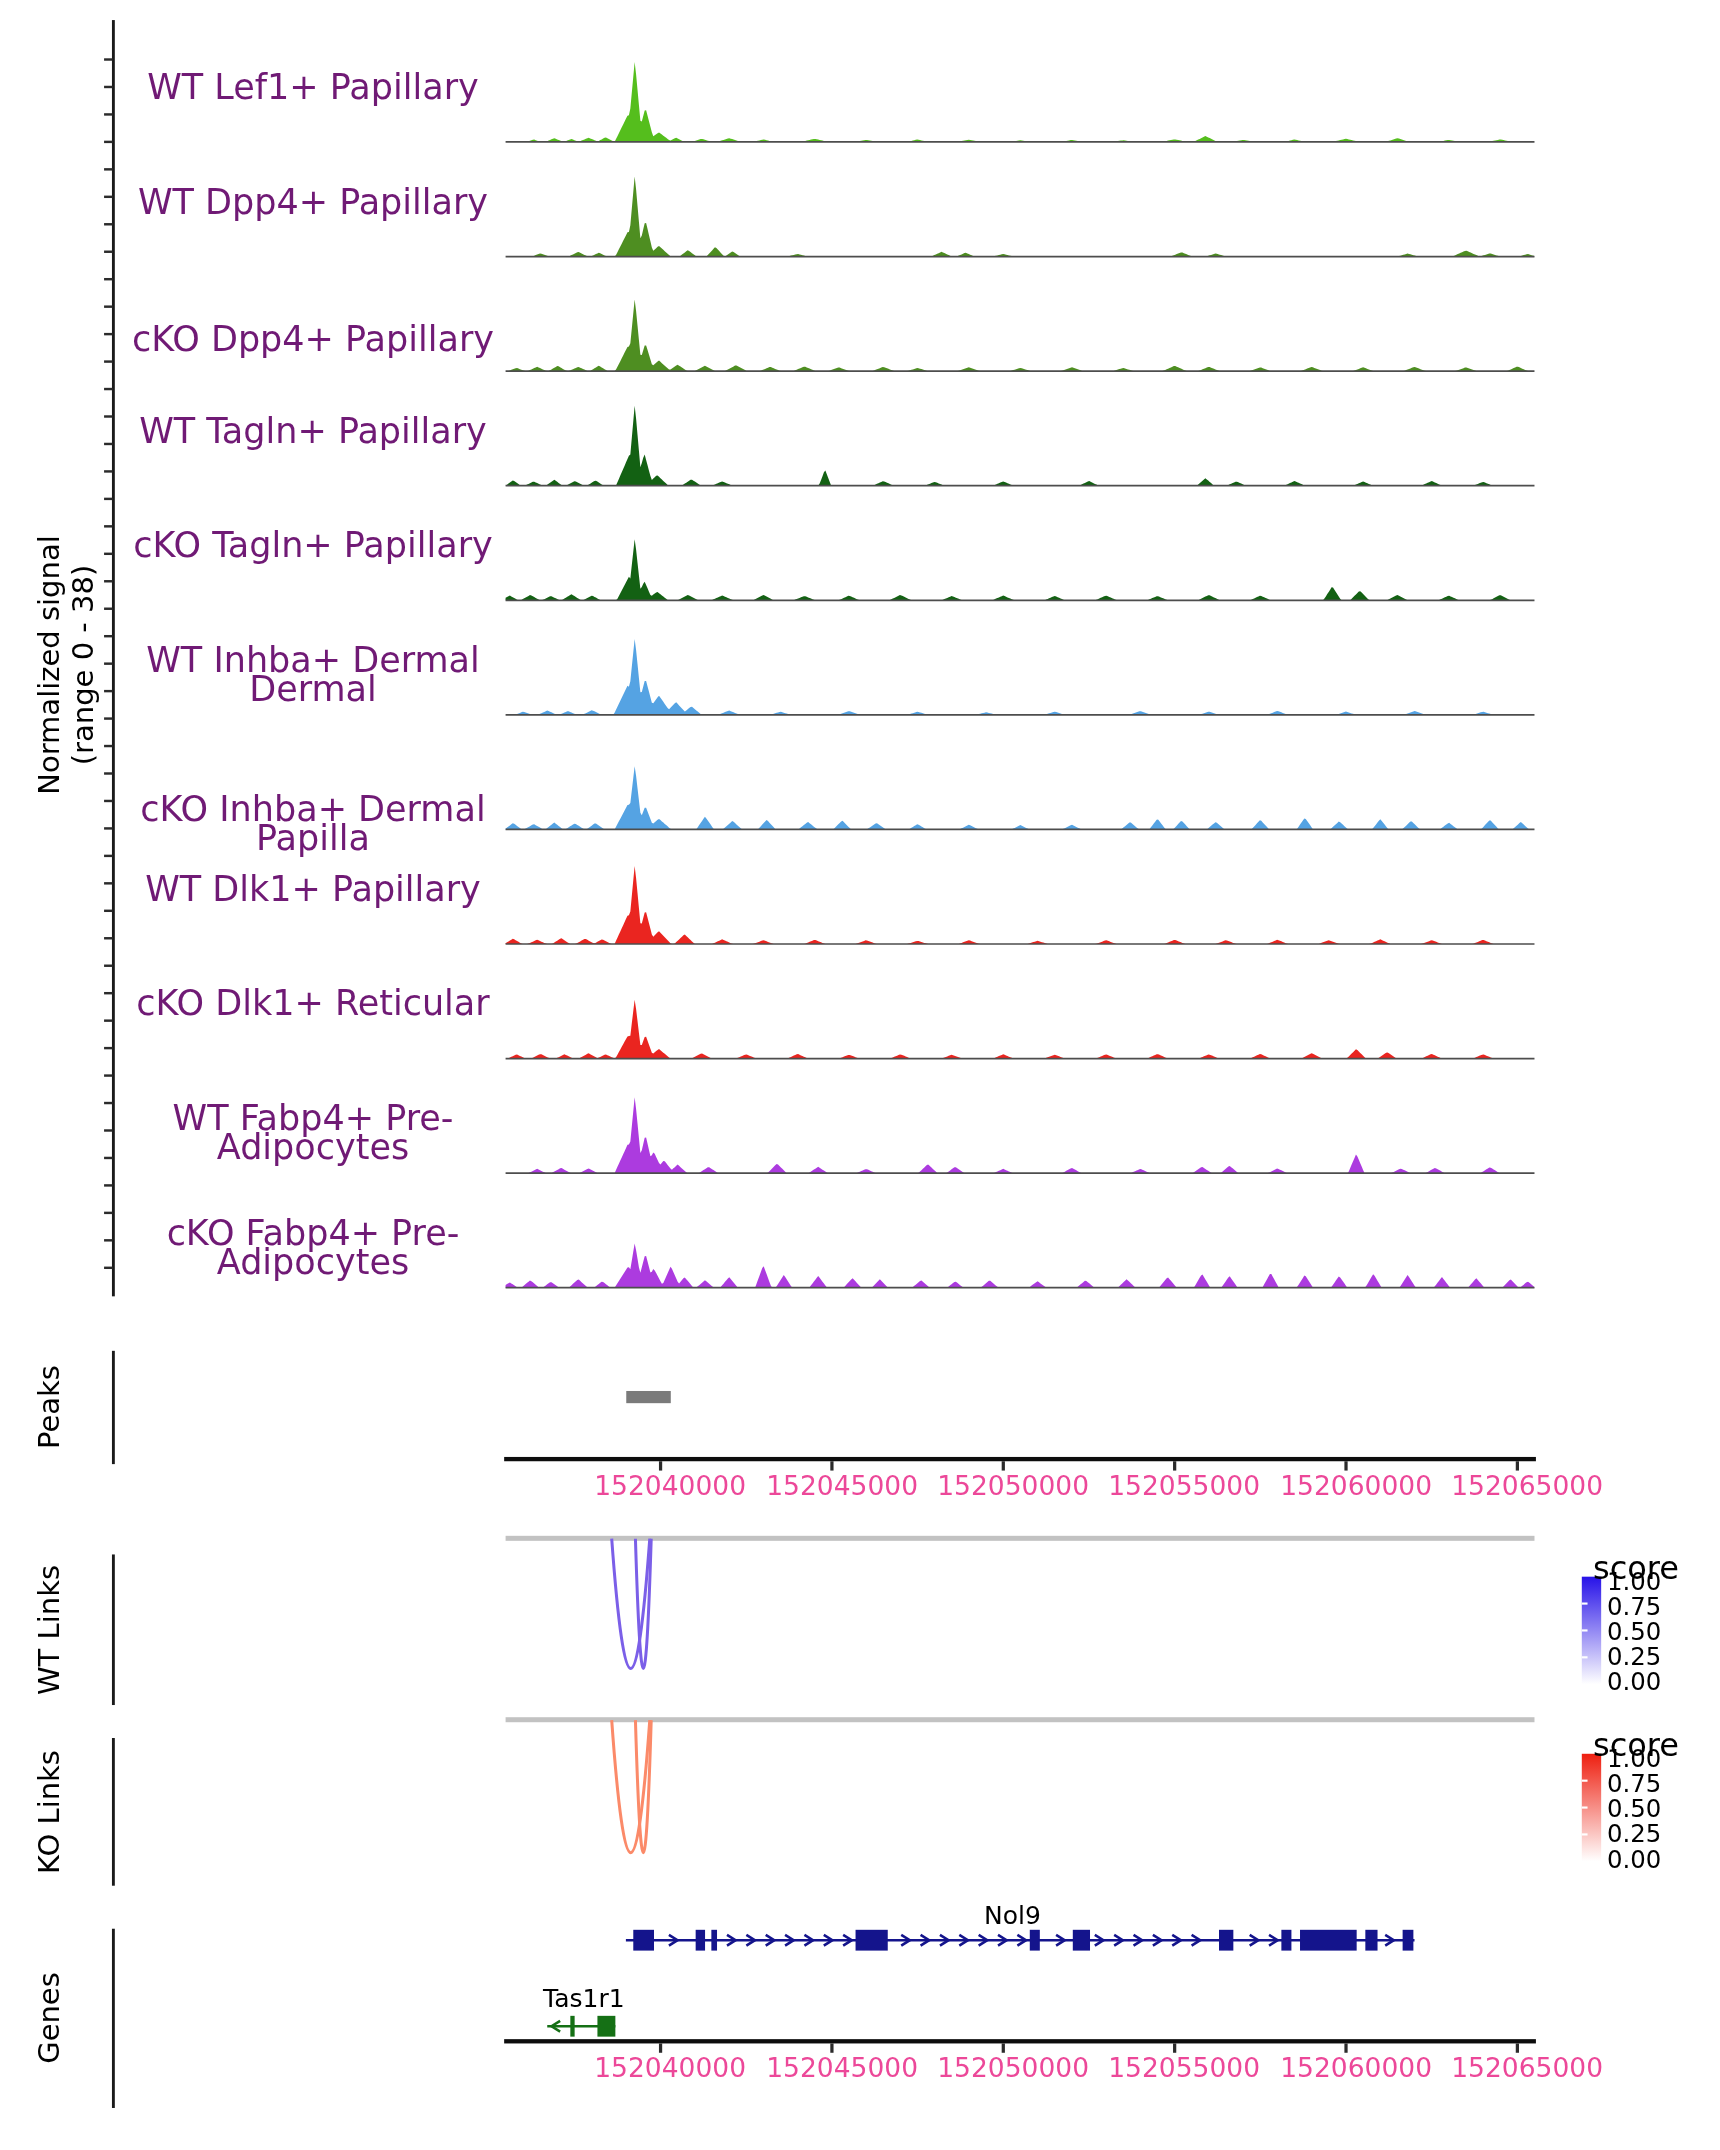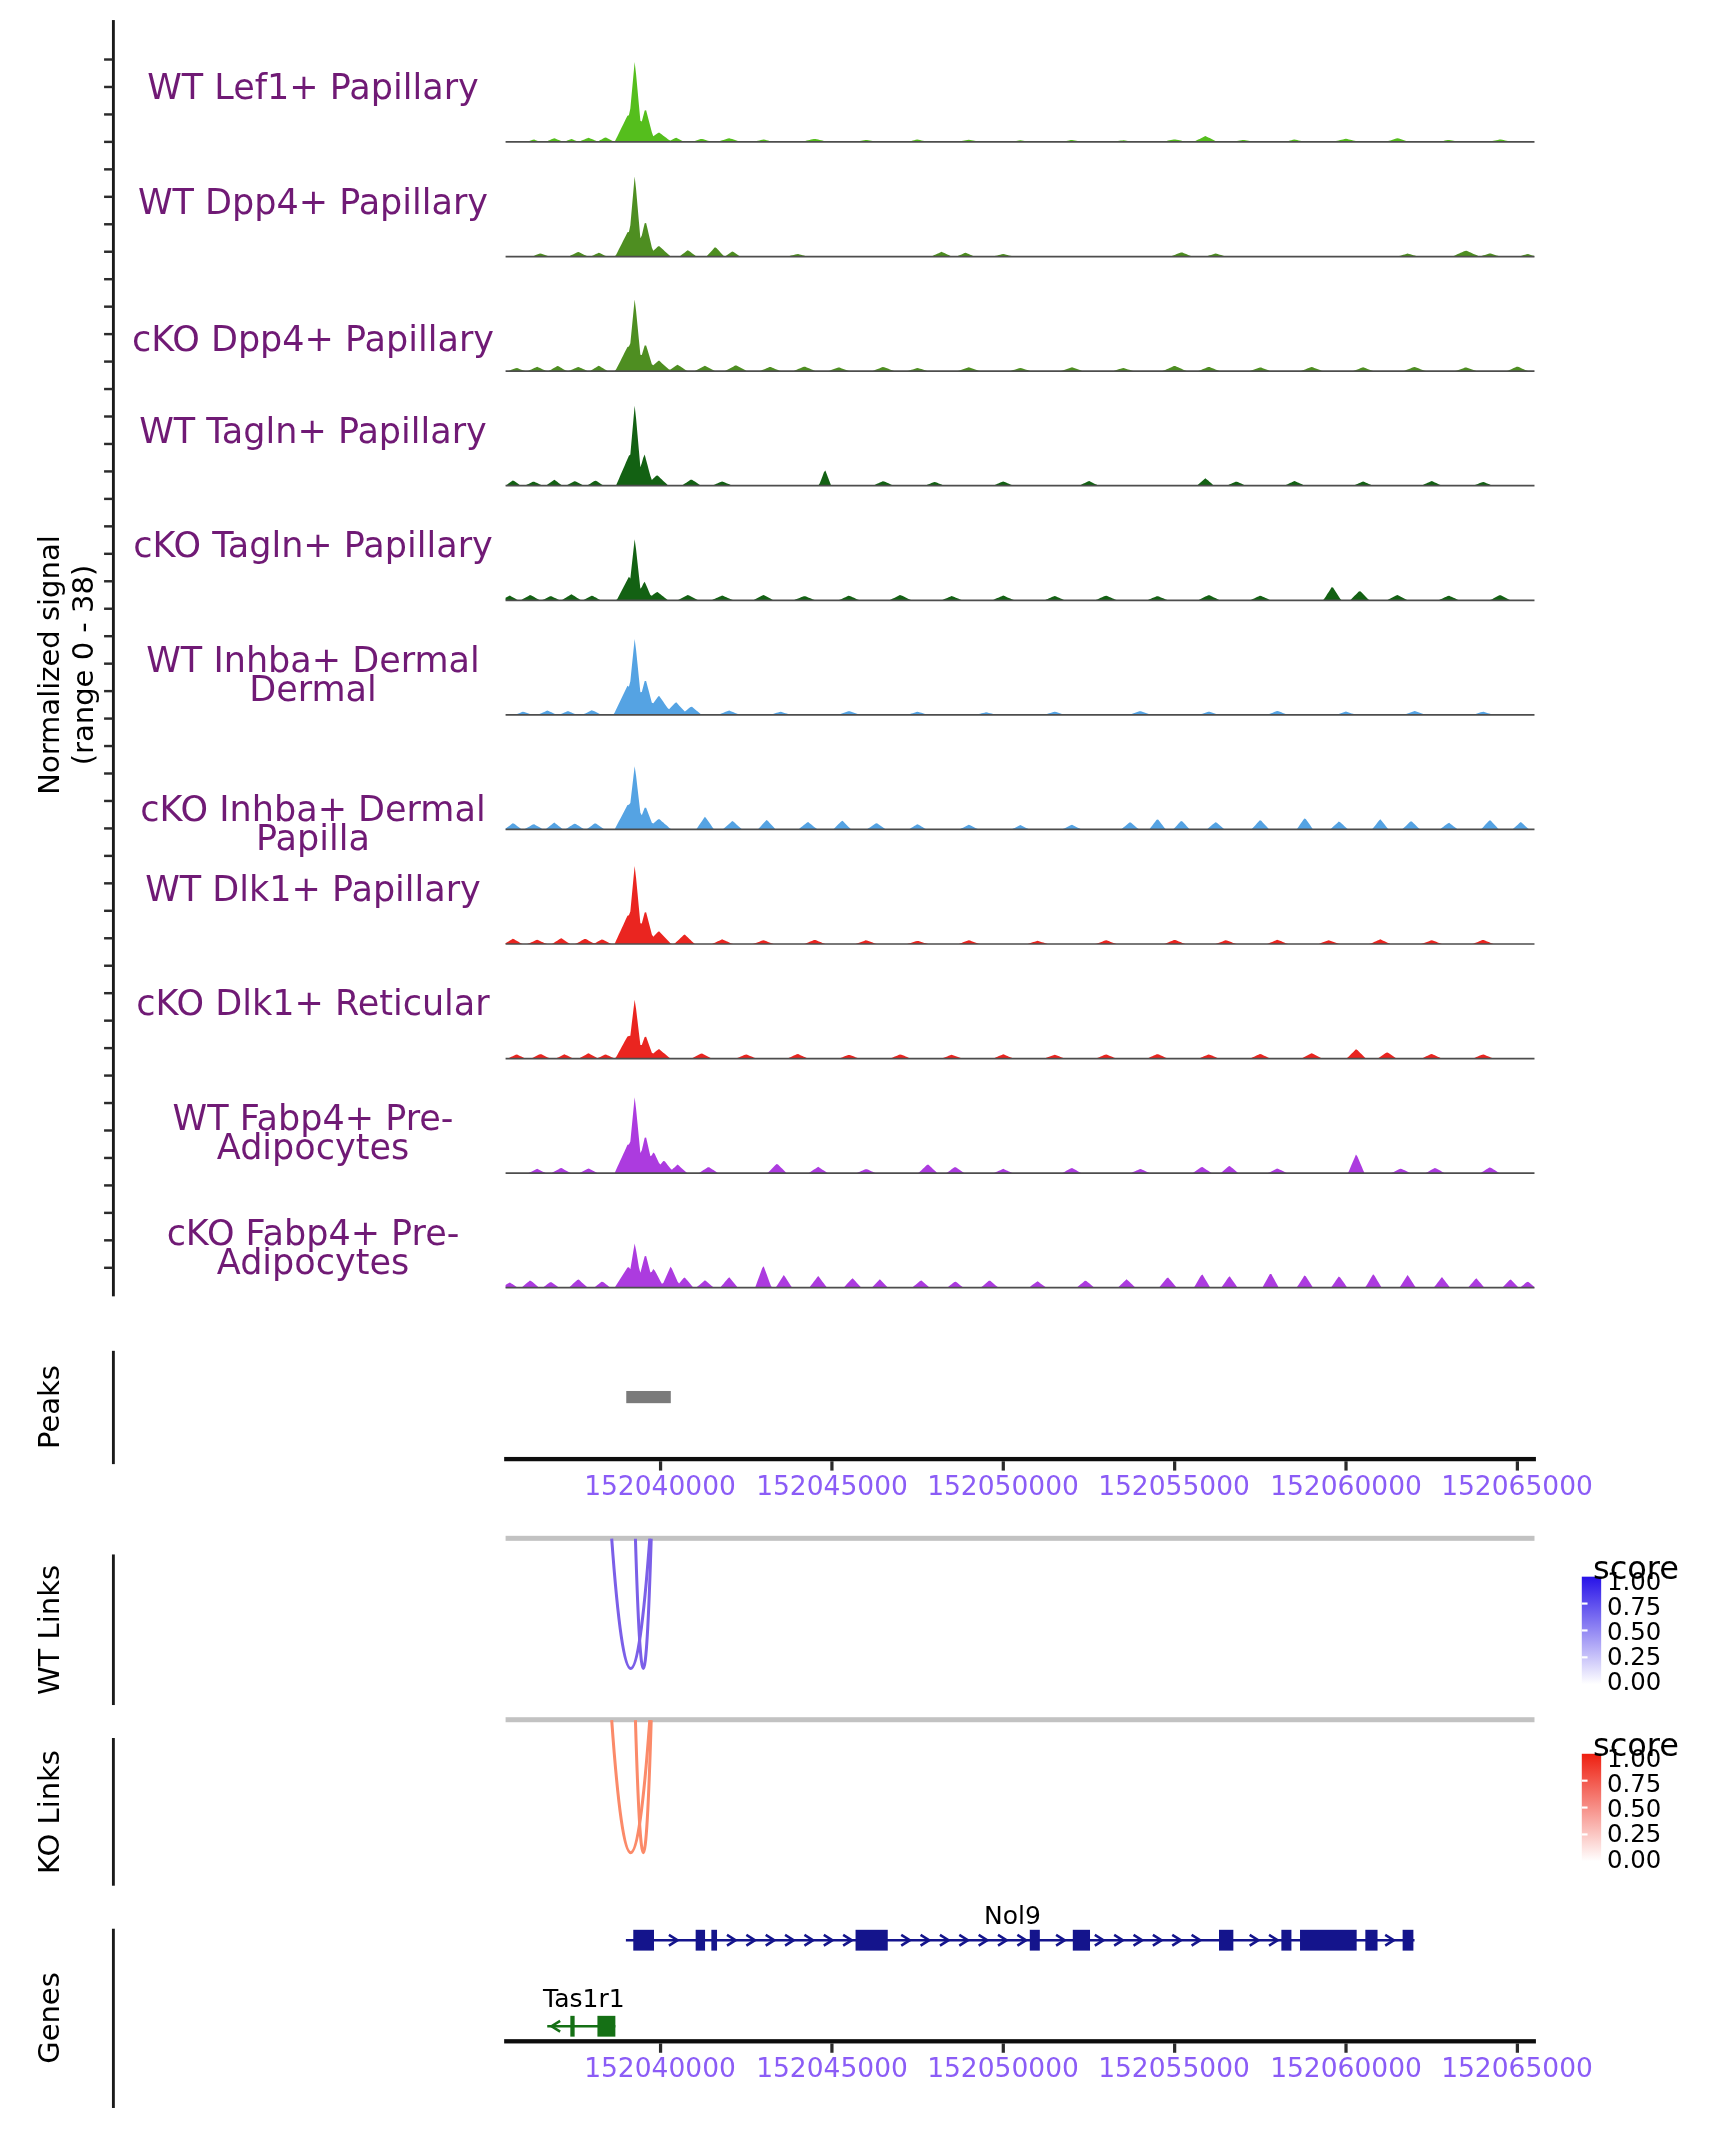--- a/index.html
+++ b/index.html
@@ -2,21 +2,21 @@
 <html style="font-size:11.5px"><head>
 <meta charset="utf-8">
 <style>
   html,body{margin:0;padding:0;background:#ffffff;}
   body{width:1721px;height:2151px;position:relative;font-family:"DejaVu Sans","Liberation Sans",sans-serif;color:#000;}
   .fig{position:absolute;left:0;top:0;width:1721px;height:2151px;}
   #figure-svg{position:absolute;left:0;top:0;}
   .vlabel{position:absolute;transform:translate(-50%,-50%) rotate(-90deg);white-space:nowrap;font-size:29px;color:#000;text-align:center;}
   .ylab{font-size:29px;line-height:34px;}
   .tracklabel{position:absolute;left:98px;width:430px;text-align:center;font-size:35px;line-height:29px;color:#701a75;}
-  .xtick{position:absolute;width:172px;text-align:center;font-size:26.5px;line-height:32px;color:#8b5cf6;}
+  .xtick{position:absolute;width:172px;text-align:right;font-size:26.5px;line-height:32px;color:#ec4899;}
   .legend-title{position:absolute;font-size:32px;line-height:34px;color:#000;}
   .legend-tick{position:absolute;font-size:24.4px;line-height:29px;color:#000;}
   .genelabel{position:absolute;font-size:25px;line-height:24.4px;color:#000;}
   .axistitle{position:absolute;width:430px;text-align:center;font-size:33px;line-height:36px;color:#000;}
 </style>
 </head>
 <body>
 
 <div class="fig">
 

